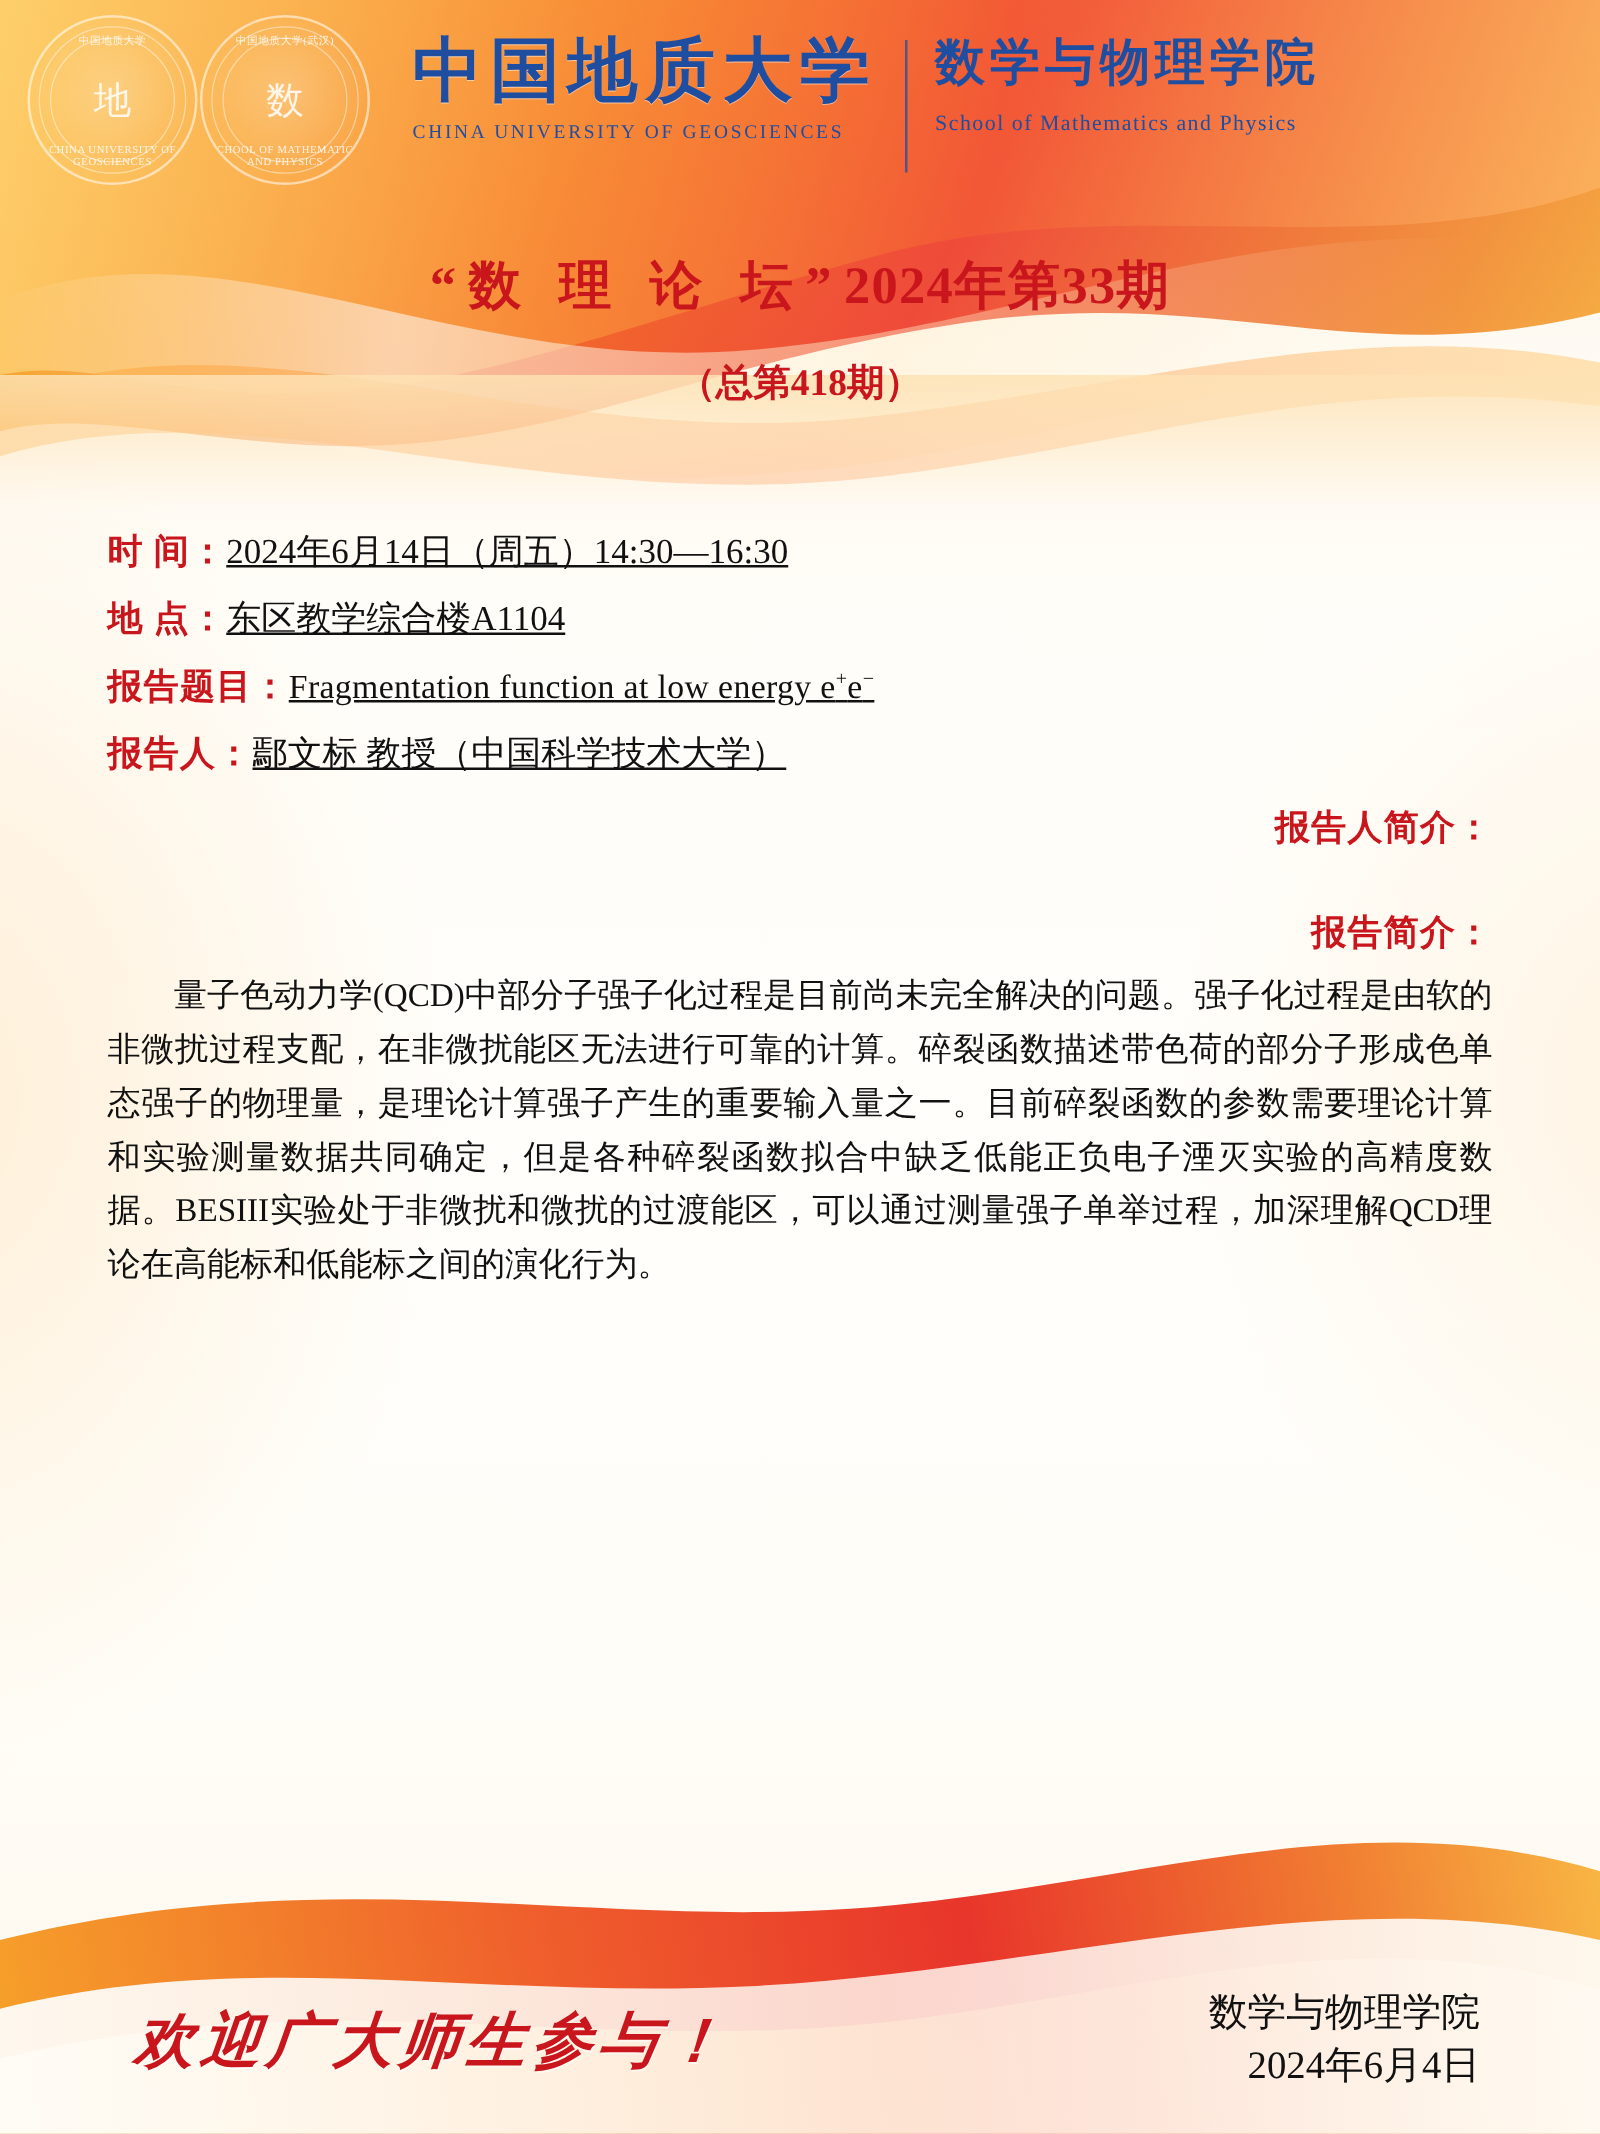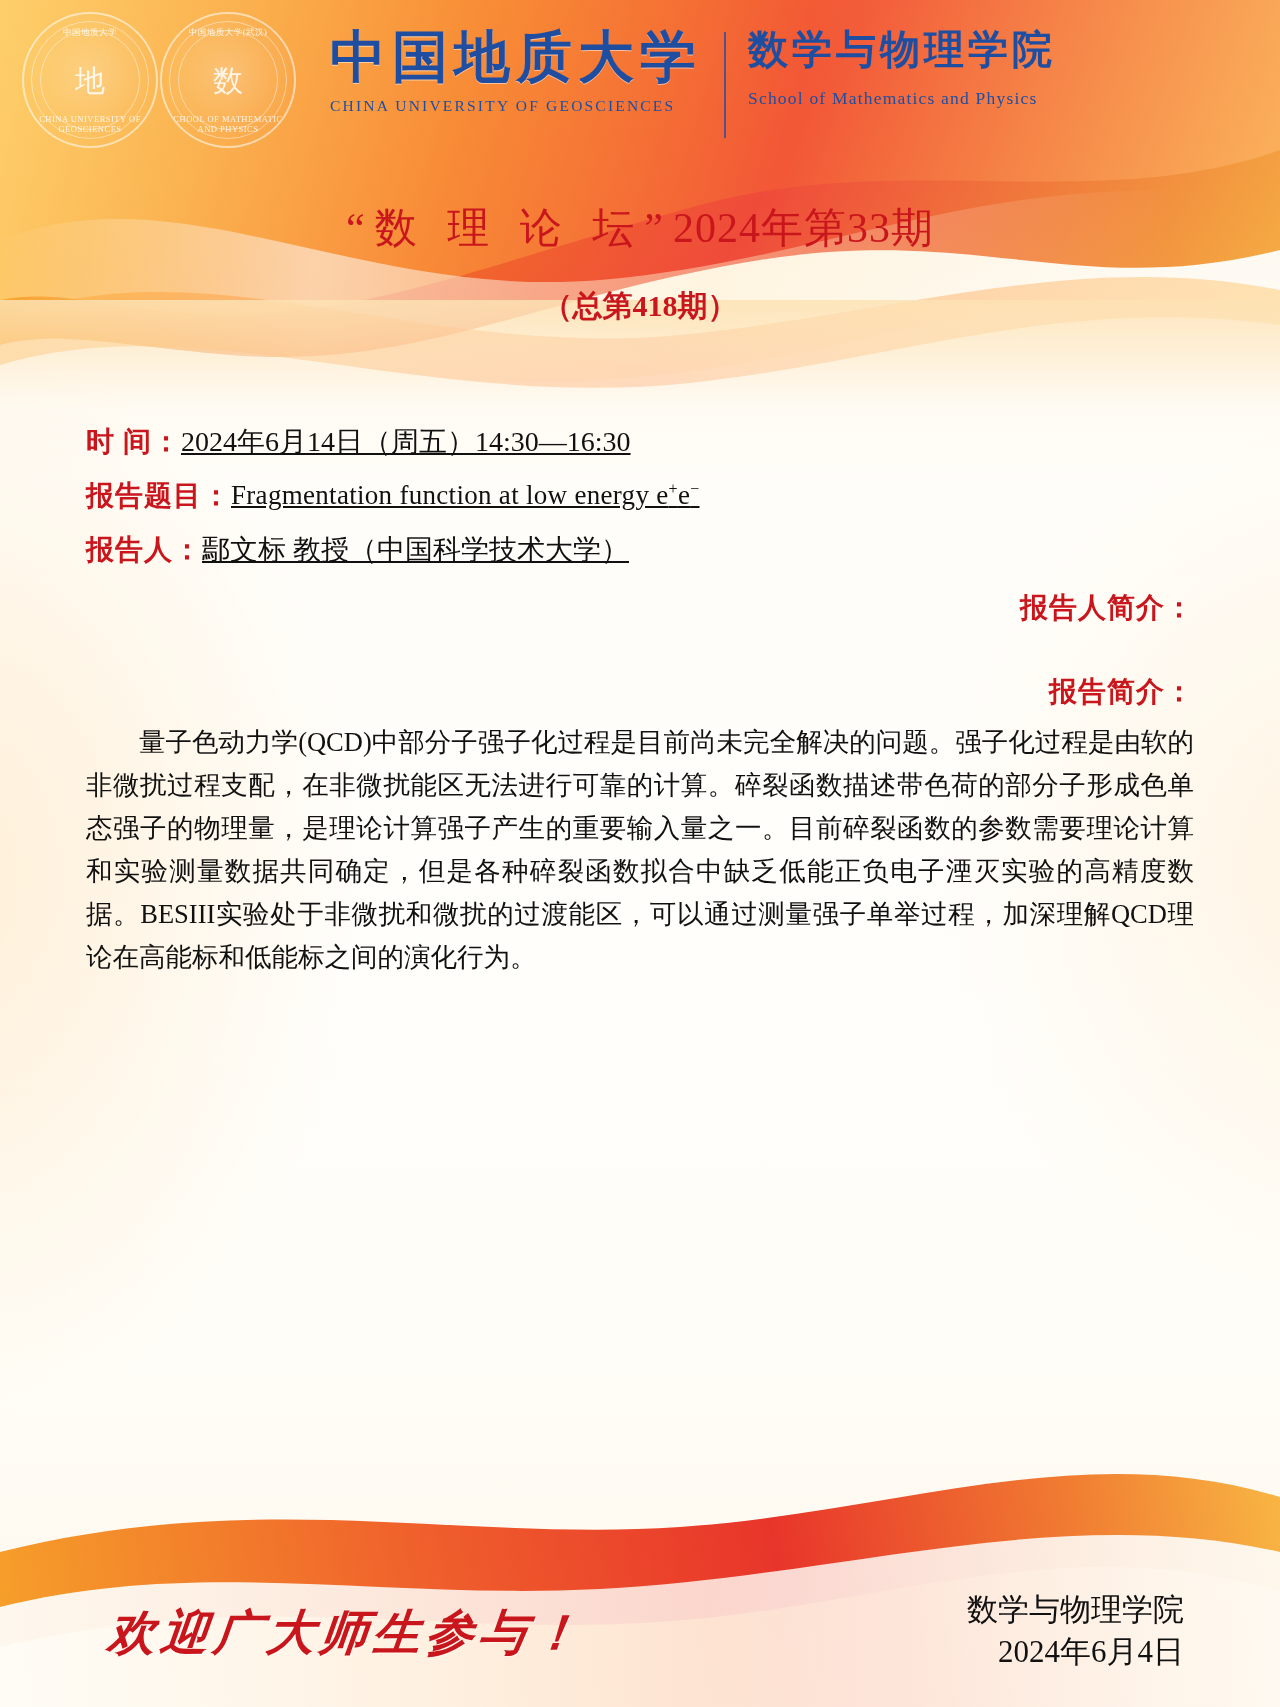--- a/index.html
+++ b/index.html
@@ -124,21 +124,21 @@
   }
   .unit-en {
     font-family: "Liberation Serif", serif;
     font-size: 17.5px; color: #1f4ea1; letter-spacing: 1.2px;
     margin-top: 16px; white-space: nowrap;
   }
 
   
   .title-wrap { position: absolute; left: 0; top: 200px; width: 1280px; text-align: center; }
   .title-1 {
-    font-size: 42px; font-weight: 400; color: #c9161c; letter-spacing: 1px;
+    font-size: 42px; font-weight: 700; color: #c9161c; letter-spacing: 1px;
     font-family: "Liberation Serif", serif;
   }
   .title-1 .sp { letter-spacing: 10px; }
   .title-2 {
     margin-top: 30px;
     font-size: 30px; font-weight: 700; color: #c9161c;
     font-family: "Liberation Serif", serif;
   }
 
   
@@ -236,20 +236,24 @@
     <div class="title-2">（总第418期）</div>
   </div>
 
   <div class="body">
 
     <div class="info-line">
       <span class="label">时 间：</span>
       <span class="value">2024年6月14日（周五）14:30—16:30</span>
     </div>
 
+    <div class="info-line">
+      <span class="label">地 点：</span>
+      <span class="value">东区教学综合楼A1104</span>
+    </div>
 
     <div class="info-line">
       <span class="label">报告题目：</span>
       <span class="value latin"><span>Fragmentation  function  at  low  energy  e</span><sup class="ch">+</sup><span>e</span><sup class="ch">−</sup></span>
     </div>
 
     <div class="info-line">
       <span class="label">报告人：</span>
       <span class="value">鄢文标 教授（中国科学技术大学）</span>
     </div>

